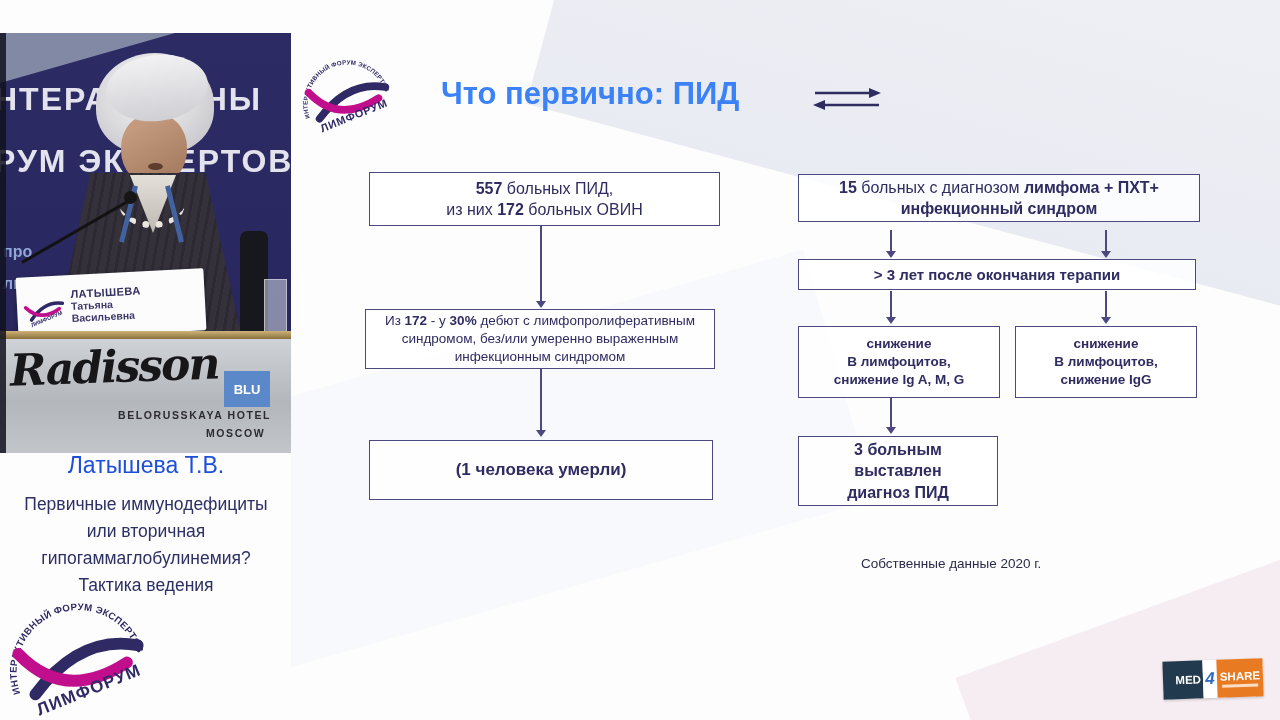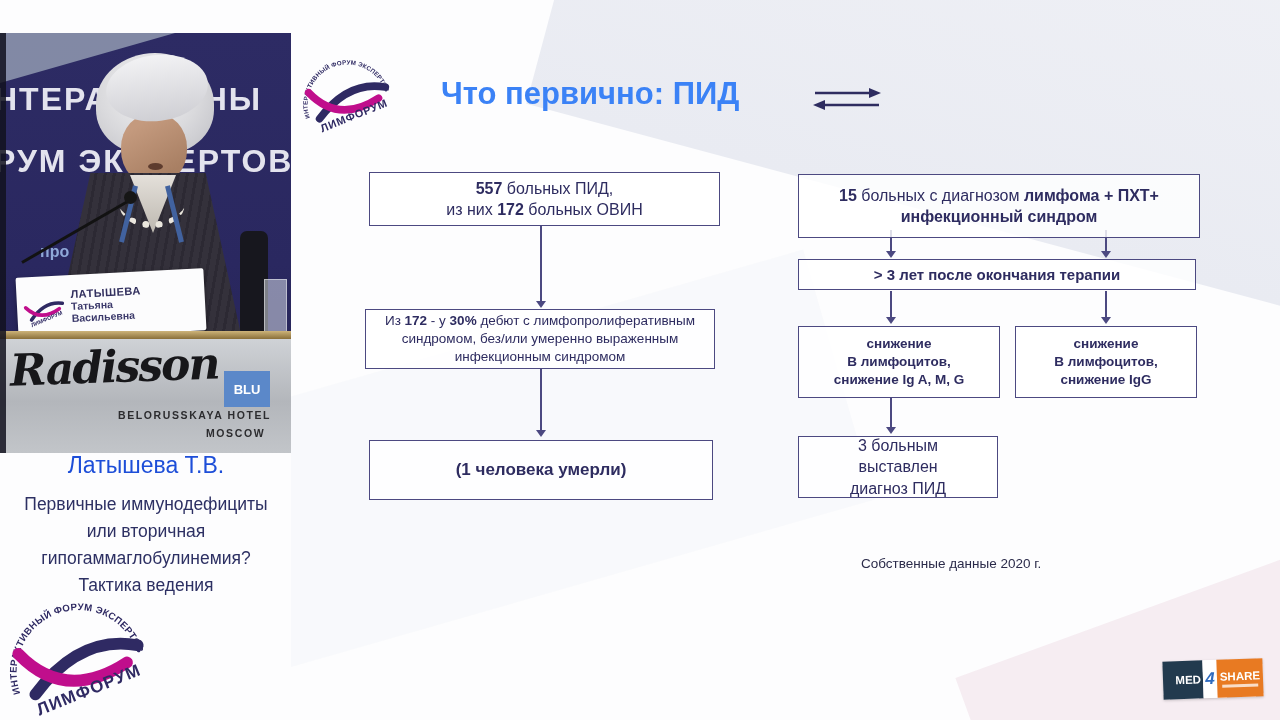--- a/index.html
+++ b/index.html
@@ -5,21 +5,21 @@
   html,body{margin:0;padding:0;background:#ffffff;}
   #stage{position:relative;width:1280px;height:720px;overflow:hidden;background:#fdfdfe;
          font-family:"Liberation Sans",sans-serif;}
   .abs{position:absolute;}
 
   
   #video{position:absolute;left:0;top:33px;width:291px;height:420px;overflow:hidden;
          background:linear-gradient(180deg,#2d2b64 0%,#2a2860 55%,#252352 100%);}
   .bk-line{position:absolute;left:-6px;white-space:nowrap;font-weight:bold;font-size:32px;
            letter-spacing:2px;color:rgba(243,243,250,.92);}
-  .side-word{position:absolute;left:3px;color:#8fa8d8;font-weight:bold;font-size:16px;margin-left:37px;}
+  .side-word{position:absolute;left:3px;color:#8fa8d8;font-weight:bold;font-size:16px;}
   .wedge{position:absolute;left:0;top:0;width:175px;height:50px;background:#97a1b5;opacity:.8;
          clip-path:polygon(0 0,100% 0,0 100%);}
   .edge-strip{position:absolute;left:0;top:0;width:6px;height:100%;background:#12121e;opacity:.85;}
 
   .hair{position:absolute;left:96px;top:20px;width:118px;height:102px;
         background:radial-gradient(circle at 45% 35%,#f4f4f5 0%,#d9d9dc 55%,#bdbdc3 100%);
         border-radius:52% 52% 46% 46%;}
   .face{position:absolute;left:121px;top:80px;width:66px;height:72px;border-radius:48%;
         background:linear-gradient(150deg,#c49a7e 20%,#a87f63 80%);}
   .mouth{position:absolute;left:148px;top:130px;width:15px;height:7px;border-radius:50%;background:#5e3c2e;}
@@ -196,21 +196,21 @@
       <div><span>Из </span><b>172</b><span> -  у </span><b>30%</b><span> дебют с  лимфопролиферативным</span></div>
       <div>синдромом, без/или умеренно выраженным</div>
       <div>инфекционным синдромом</div>
     </div>
     <div class="varrow" style="left:249px;top:369px;height:61px"></div>
 
     <div class="fbox" style="left:78px;top:440px;width:344px;height:60px;font-size:17px;font-weight:bold">
       <div>(1 человека умерли)</div>
     </div>
 
-    <div class="fbox" style="left:507px;top:174px;width:402px;height:64px;font-size:16px">
+    <div class="fbox" style="left:507px;top:174px;width:402px;height:48px;font-size:16px">
       <div><b>15</b><span> больных с диагнозом </span><b>лимфома + ПХТ+</b></div>
       <div style="font-weight:bold">инфекционный синдром</div>
     </div>
     <div class="varrow" style="left:599px;top:230px;height:21px"></div>
     <div class="varrow" style="left:814px;top:230px;height:21px"></div>
 
     <div class="fbox" style="left:507px;top:259px;width:398px;height:31px;font-size:15px;font-weight:bold">
       <div>&gt; 3 лет после окончания терапии</div>
     </div>
     <div class="varrow" style="left:599px;top:291px;height:26px"></div>
@@ -221,21 +221,21 @@
       <div>В лимфоцитов,</div>
       <div>снижение Ig A, M, G</div>
     </div>
     <div class="fbox" style="left:724px;top:326px;width:182px;height:72px;font-size:13.5px;font-weight:bold">
       <div>снижение</div>
       <div>В лимфоцитов,</div>
       <div>снижение  IgG</div>
     </div>
     <div class="varrow" style="left:599px;top:398px;height:29px"></div>
 
-    <div class="fbox" style="left:507px;top:436px;width:200px;height:62px;font-size:16px;font-weight:normal">
+    <div class="fbox" style="left:507px;top:436px;width:200px;height:70px;font-size:16px;font-weight:bold">
       <div>3 больным</div>
       <div>выставлен</div>
       <div>диагноз ПИД</div>
     </div>
 
     <div class="footnote" style="left:570px;top:556px;width:352px">Собственные данные 2020 г.</div>
   </div>
 
   <div id="medlogo">
     <div class="med-l">MED</div>

